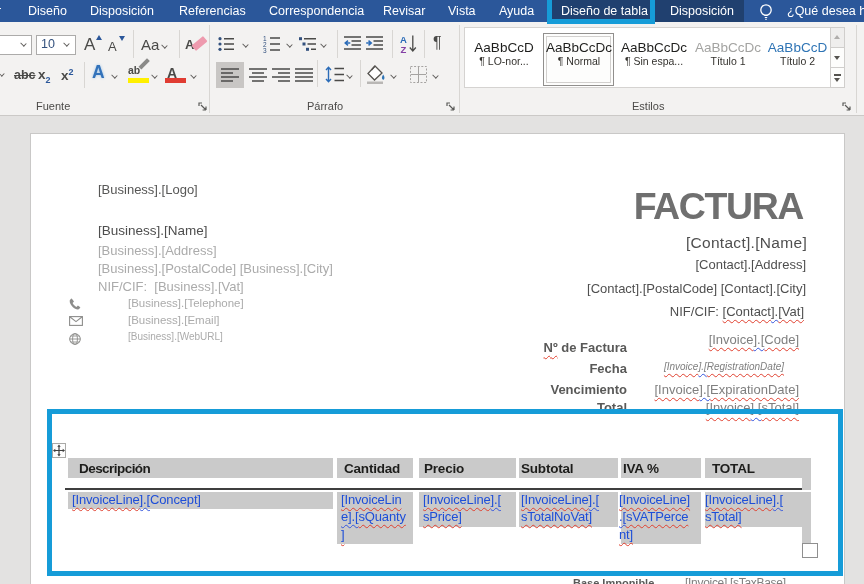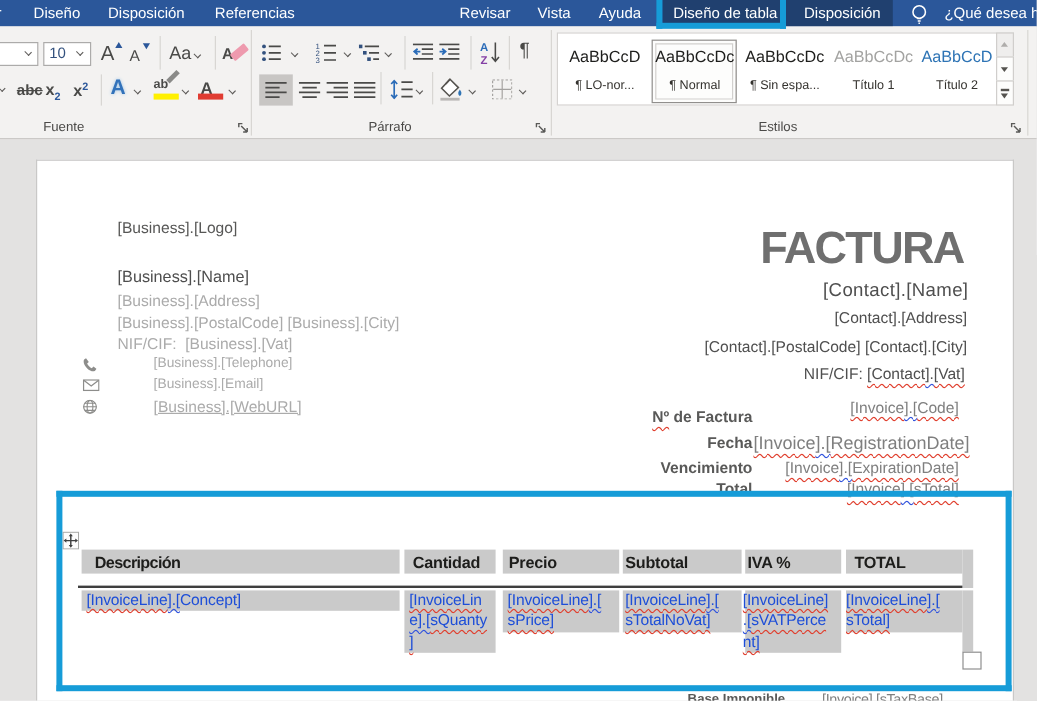--- a/index.html
+++ b/index.html
@@ -27,30 +27,31 @@
   .lbl{color:#595958;font-weight:bold;}
   u.r{text-decoration:underline wavy #E0402F 1px;text-underline-offset:2.5px;text-decoration-skip-ink:none;}
   u.b{text-decoration:underline wavy #3355DD 1px;text-underline-offset:2.5px;text-decoration-skip-ink:none;}
   u.r2{text-decoration:underline wavy #E0402F 1px;text-underline-offset:4.5px;text-decoration-skip-ink:none;}
   u.b2{text-decoration:underline wavy #3355DD 1px;text-underline-offset:4.5px;text-decoration-skip-ink:none;}
   .hdr{position:absolute;font-weight:bold;font-size:13.5px;letter-spacing:-0.2px;color:#1D1D1B;white-space:nowrap;}
   .cell{position:absolute;background:#CACACA;}
   .dtx{position:absolute;font-size:13px;letter-spacing:-0.15px;color:#1d4ed8;white-space:nowrap;}
   .blue{position:absolute;background:#169CD8;z-index:30;}
   .sty .m{font-size:13.5px;color:#1E1E1C;text-align:center;margin-top:7px;white-space:nowrap;overflow:hidden;}
-  .sty .l{font-size:10.5px;color:#34322E;text-align:center;margin-top:10px;white-space:nowrap;overflow:hidden;}
+  .sty .l{font-size:10.5px;color:#34322E;text-align:center;white-space:nowrap;overflow:hidden;}
 </style>
 </head>
 <body>
 <div id="app">
   <div id="tabbar">
     <span class="tab" style="left:-3px;">r</span>
     <span class="tab" style="left:28px;">Diseño</span>
     <span class="tab" style="left:90px;">Disposición</span>
     <span class="tab" style="left:179px;">Referencias</span>
+    <span class="tab" style="left:269px;">Correspondencia</span>
     <span class="tab" style="left:383px;">Revisar</span>
     <span class="tab" style="left:448px;">Vista</span>
     <span class="tab" style="left:499px;">Ayuda</span>
     <div class="abs ctx" style="left:552px;top:0;width:192px;height:22px;"></div>
     <span class="tab" style="left:561px;z-index:2;">Diseño de tabla</span>
     <span class="tab" style="left:670px;z-index:2;">Disposición</span>
 
     <svg class="abs" style="left:758px;top:2px;z-index:2;" width="16" height="19" viewBox="0 0 16 19">
       <circle cx="8" cy="8" r="5.2" fill="none" stroke="#fff" stroke-width="1.3"></circle>
       <path d="M6.3 13.5 H9.7 M6.8 15.5 H9.2 M7.4 17.3 H8.6" stroke="#fff" stroke-width="1.2" fill="none"></path>
@@ -231,32 +232,32 @@
     <svg class="abs" style="left:68.5px;top:315.5px;" width="14" height="10" viewBox="0 0 14 10">
       <rect x="0.6" y="0.6" width="12.8" height="8.8" fill="none" stroke="#8D8D8B" stroke-width="1.1"></rect>
       <path d="M0.8 0.8 L7 5.6 L13.2 0.8" fill="none" stroke="#8D8D8B" stroke-width="1.1"></path>
     </svg>
     <div class="dt gray" style="left:100px;top:313.8px;font-size:11.5px;">[Business].[Email]</div>
     <svg class="abs" style="left:69px;top:332.5px;" width="12" height="12" viewBox="0 0 12 12">
       <circle cx="6" cy="6" r="5.3" fill="none" stroke="#8D8D8B" stroke-width="1"></circle>
       <ellipse cx="6" cy="6" rx="2.4" ry="5.3" fill="none" stroke="#8D8D8B" stroke-width="0.9"></ellipse>
       <path d="M0.7 6 H11.3 M1.5 3 H10.5 M1.5 9 H10.5" stroke="#8D8D8B" stroke-width="0.9" fill="none"></path>
     </svg>
-    <div class="dt gray" style="left:100px;top:330.8px;font-size:13px;text-decoration:underline;">[Business].[WebURL]</div>
+    <div class="dt gray" style="left:100px;top:330.8px;font-size:10px;">[Business].[WebURL]</div>
 
     <div class="dt" style="right:61px;top:185.3px;font-size:37.5px;font-weight:bold;color:#6F6F6F;letter-spacing:-1.4px;">FACTURA</div>
     <div class="dt" style="right:57px;top:234.3px;font-size:15.5px;color:#4F4F4F;letter-spacing:0.3px;">[Contact].[Name]</div>
     <div class="dt" style="right:58px;top:256.8px;font-size:13px;color:#4F4F4F;">[Contact].[Address]</div>
     <div class="dt" style="right:58px;top:280.8px;font-size:13px;color:#4F4F4F;">[Contact].[PostalCode]&nbsp;[Contact].[City]</div>
     <div class="dt" style="right:60px;top:304.3px;font-size:13px;color:#4F4F4F;">NIF/CIF: <u class="r">[Contact</u><u class="b">].</u><u class="r">[Vat]</u></div>
 
     <div class="dt lbl" style="right:237px;top:340px;font-size:13px;"><u class="r">Nº</u> de Factura</div>
     <div class="dt val" style="right:65px;top:332px;font-size:13px;"><u class="r">[Invoice</u><u class="b">].[</u><u class="r">Code]</u></div>
     <div class="dt lbl" style="right:237px;top:361.3px;font-size:13px;">Fecha</div>
-    <div class="dt val" style="right:56px;top:361.3px;font-size:15px;"><u class="r">[Invoice</u><u class="b">].[</u><u class="r">RegistrationDate]</u></div>
+    <div class="dt val" style="right:80px;top:361.3px;font-size:10px;font-style:italic;"><u class="r">[Invoice</u><u class="b">].[</u><u class="r">RegistrationDate]</u></div>
     <div class="dt lbl" style="right:237px;top:382.3px;font-size:13px;">Vencimiento</div>
     <div class="dt val" style="right:65px;top:382.3px;font-size:13px;"><u class="r">[Invoice</u><u class="b">].[</u><u class="r">ExpirationDate]</u></div>
     <div class="dt lbl" style="right:237px;top:399.5px;font-size:13px;">Total</div>
     <div class="dt val" style="right:65px;top:399.5px;font-size:13px;"><u class="r2">[Invoice</u><u class="b2">].[</u><u class="r2">sTotal]</u></div>
 
     <svg class="abs" style="left:51.5px;top:443px;" width="14" height="15" viewBox="0 0 14 15">
       <rect x="0.5" y="0.5" width="13" height="14" fill="#FDFDFD" stroke="#A9A9A7"></rect>
       <path d="M7 3 V12 M2.5 7.5 H11.5" stroke="#3F3F3F" stroke-width="1.2"></path>
       <path d="M7 1.5 L5.3 3.8 H8.7 Z M7 13.5 L5.3 11.2 H8.7 Z M1 7.5 L3.3 5.8 V9.2 Z M13 7.5 L10.7 5.8 V9.2 Z" fill="#3F3F3F"></path>
     </svg>

